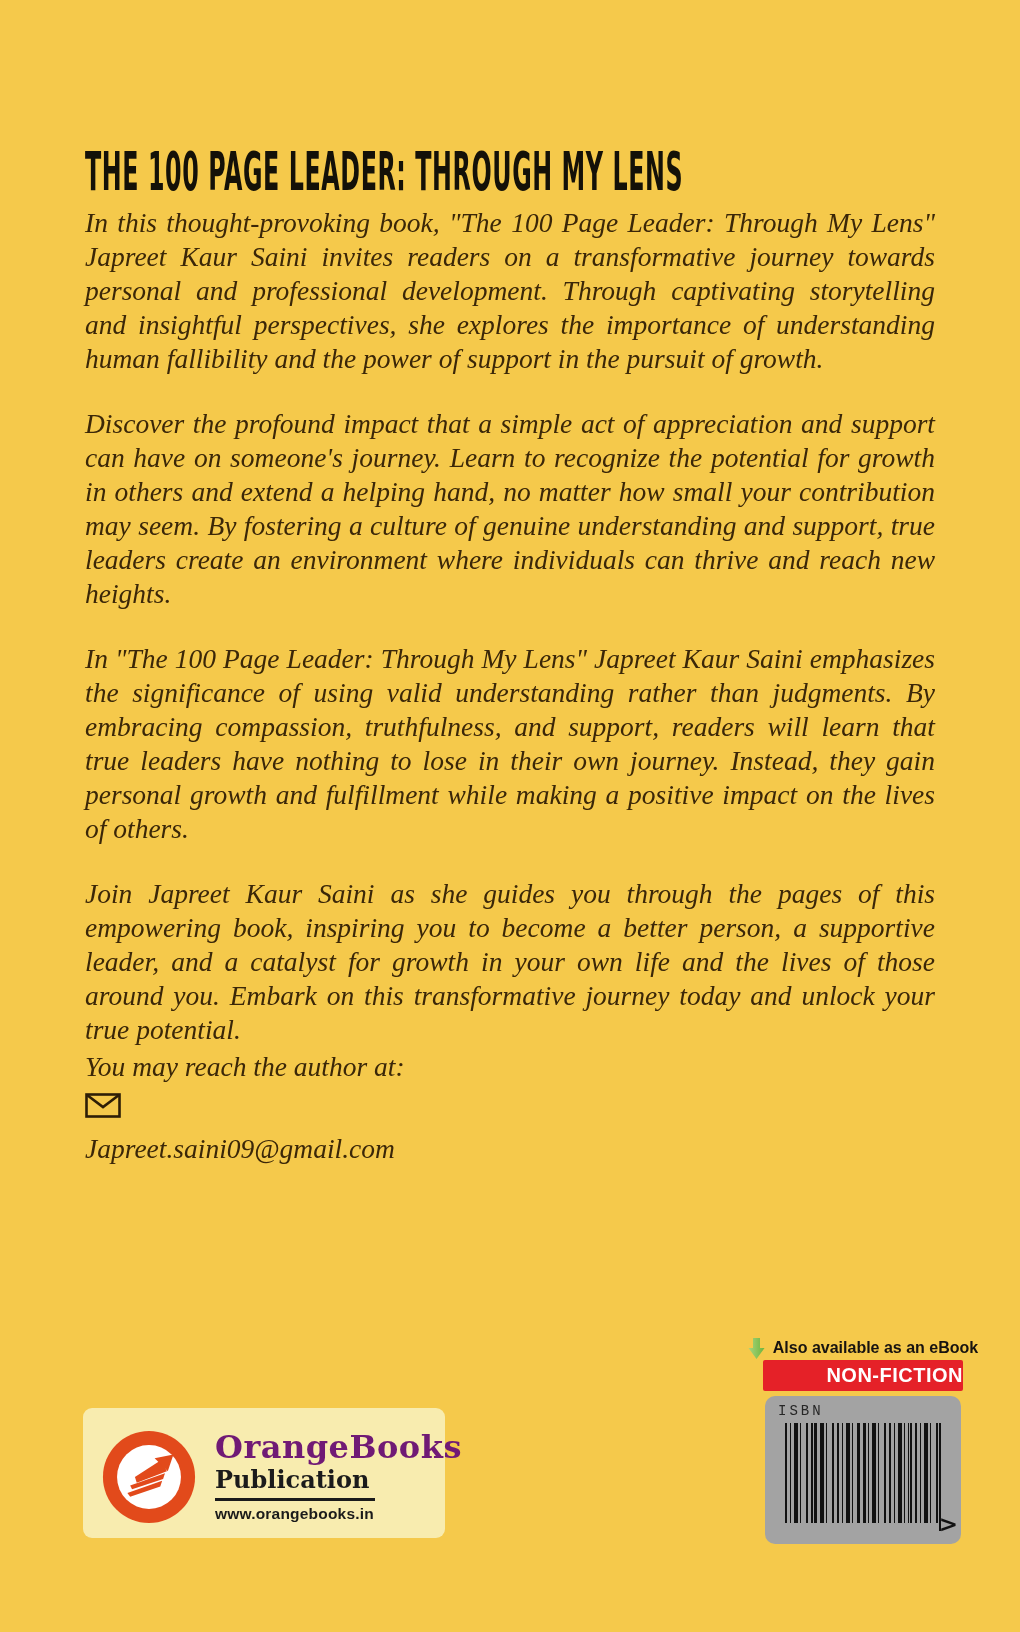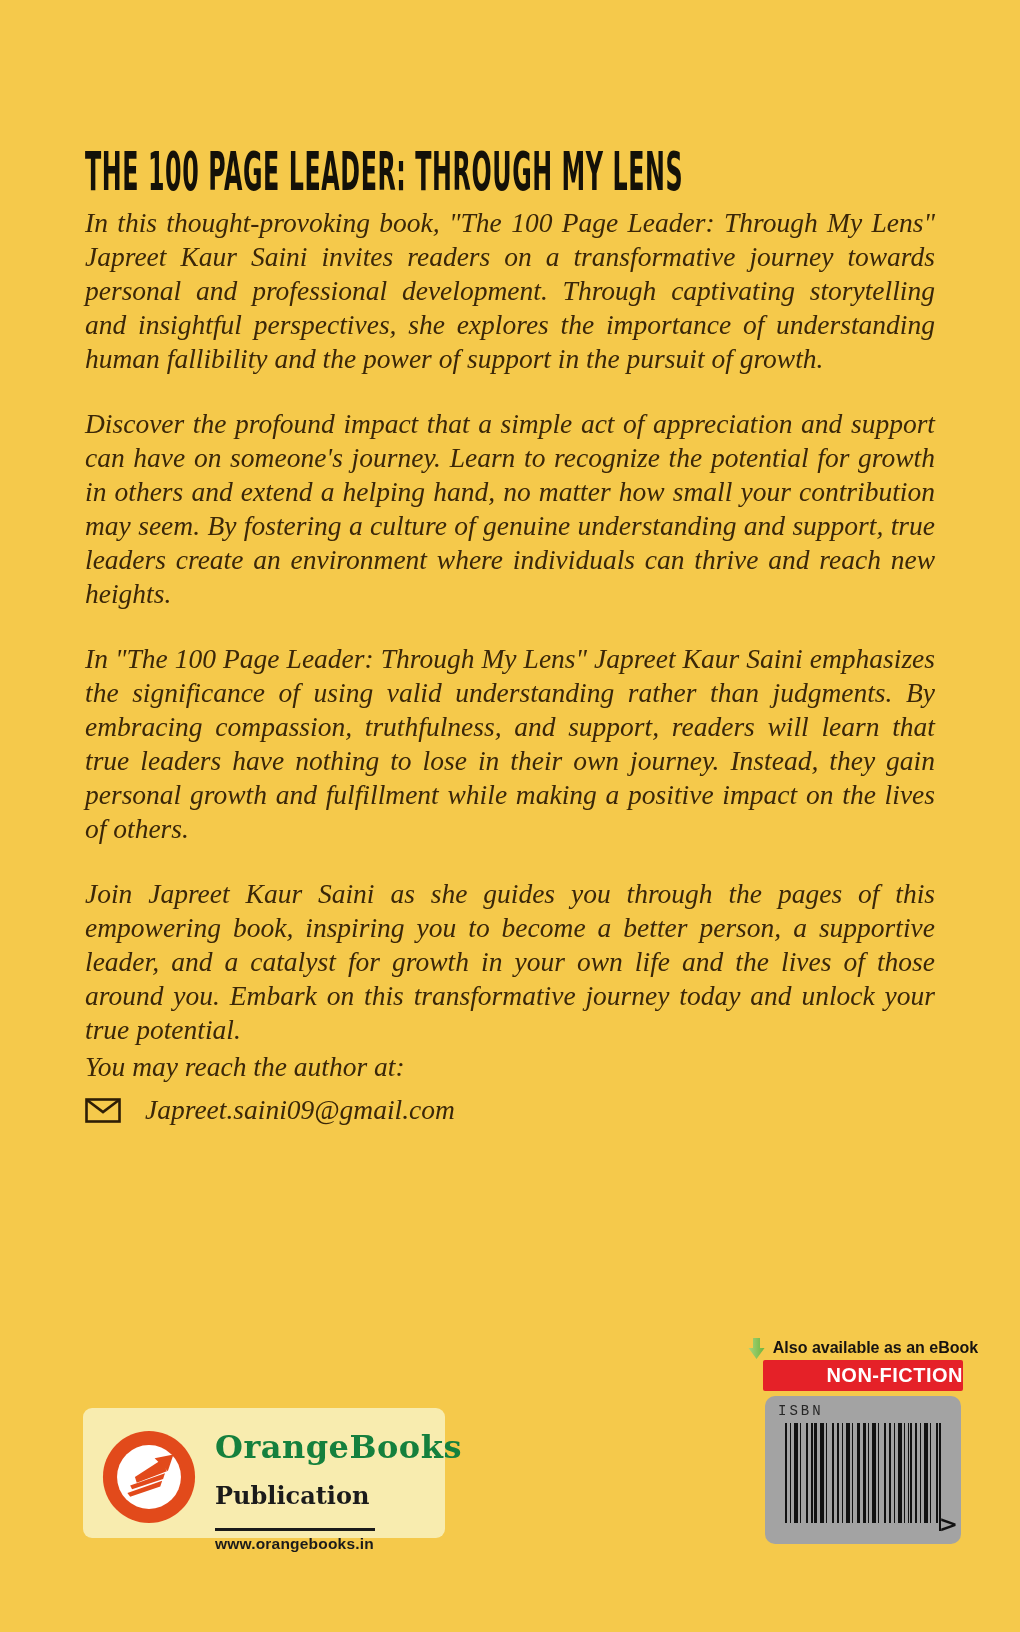--- a/index.html
+++ b/index.html
@@ -29,21 +29,21 @@
     text-align:justify;
     color:var(--text,#3B2708);
   }
   .synopsis p{margin:0 0 31px 0;}
   .contact{
     position:absolute;left:85px;top:1026px;width:850px;
     font-style:italic;font-size:27.5px;line-height:34px;
     color:var(--text,#3B2708);
     margin-top:24px;
   }
-  .contact-email-line{display:flex;align-items:center;gap:24px;margin-top:9px;}
+  .contact-email-line{display:flex;align-items:flex-start;gap:14px;margin-top:9px;flex-direction:column;}
   .mail-icon{display:inline-flex;flex:0 0 auto;}
   
   .ebook-line{
     position:absolute;left:763px;top:1335px;width:200px;height:26px;
     display:flex;align-items:center;justify-content:center;gap:8px;
     font-family:"Liberation Sans", sans-serif;
     font-weight:bold;font-size:16px;color:#171310;
     white-space:nowrap;
   }
   
@@ -90,28 +90,28 @@
   
   .publisher-panel{
     position:absolute;left:83px;top:1408px;width:362px;height:130px;
     background:var(--publisher-panel,#F8ECAF);
     border-radius:9px;
   }
   .logo-icon{position:absolute;left:19px;top:22px;width:94px;height:94px;}
   .pub-text{position:absolute;left:132px;top:22px;}
   .pub-name{
     font-family:"DejaVu Serif", serif;font-weight:bold;
-    font-size:32px;color:#15803d;letter-spacing:0.5px;line-height:1.1;
+    font-size:32px;color:#701a75;letter-spacing:0.5px;line-height:1.1;
   }
   .pub-sub{
     font-family:"DejaVu Serif", serif;font-weight:bold;
-    font-size:24px;color:#1B1B1B;margin-top:18px;line-height:1.1;
+    font-size:24px;color:#1B1B1B;margin-top:2px;line-height:1.1;
   }
   .pub-site{
-    width:160px;margin-top:18px;padding-top:4px;
+    width:160px;margin-top:4px;padding-top:4px;
     border-top:3px solid #1B1B1B;
     font-family:"Liberation Sans", sans-serif;font-weight:bold;
     font-size:15.5px;color:#1B1B1B;letter-spacing:0.2px;
   }
 </style>
 </head>
 <body>
 
 <div class="page">
 

